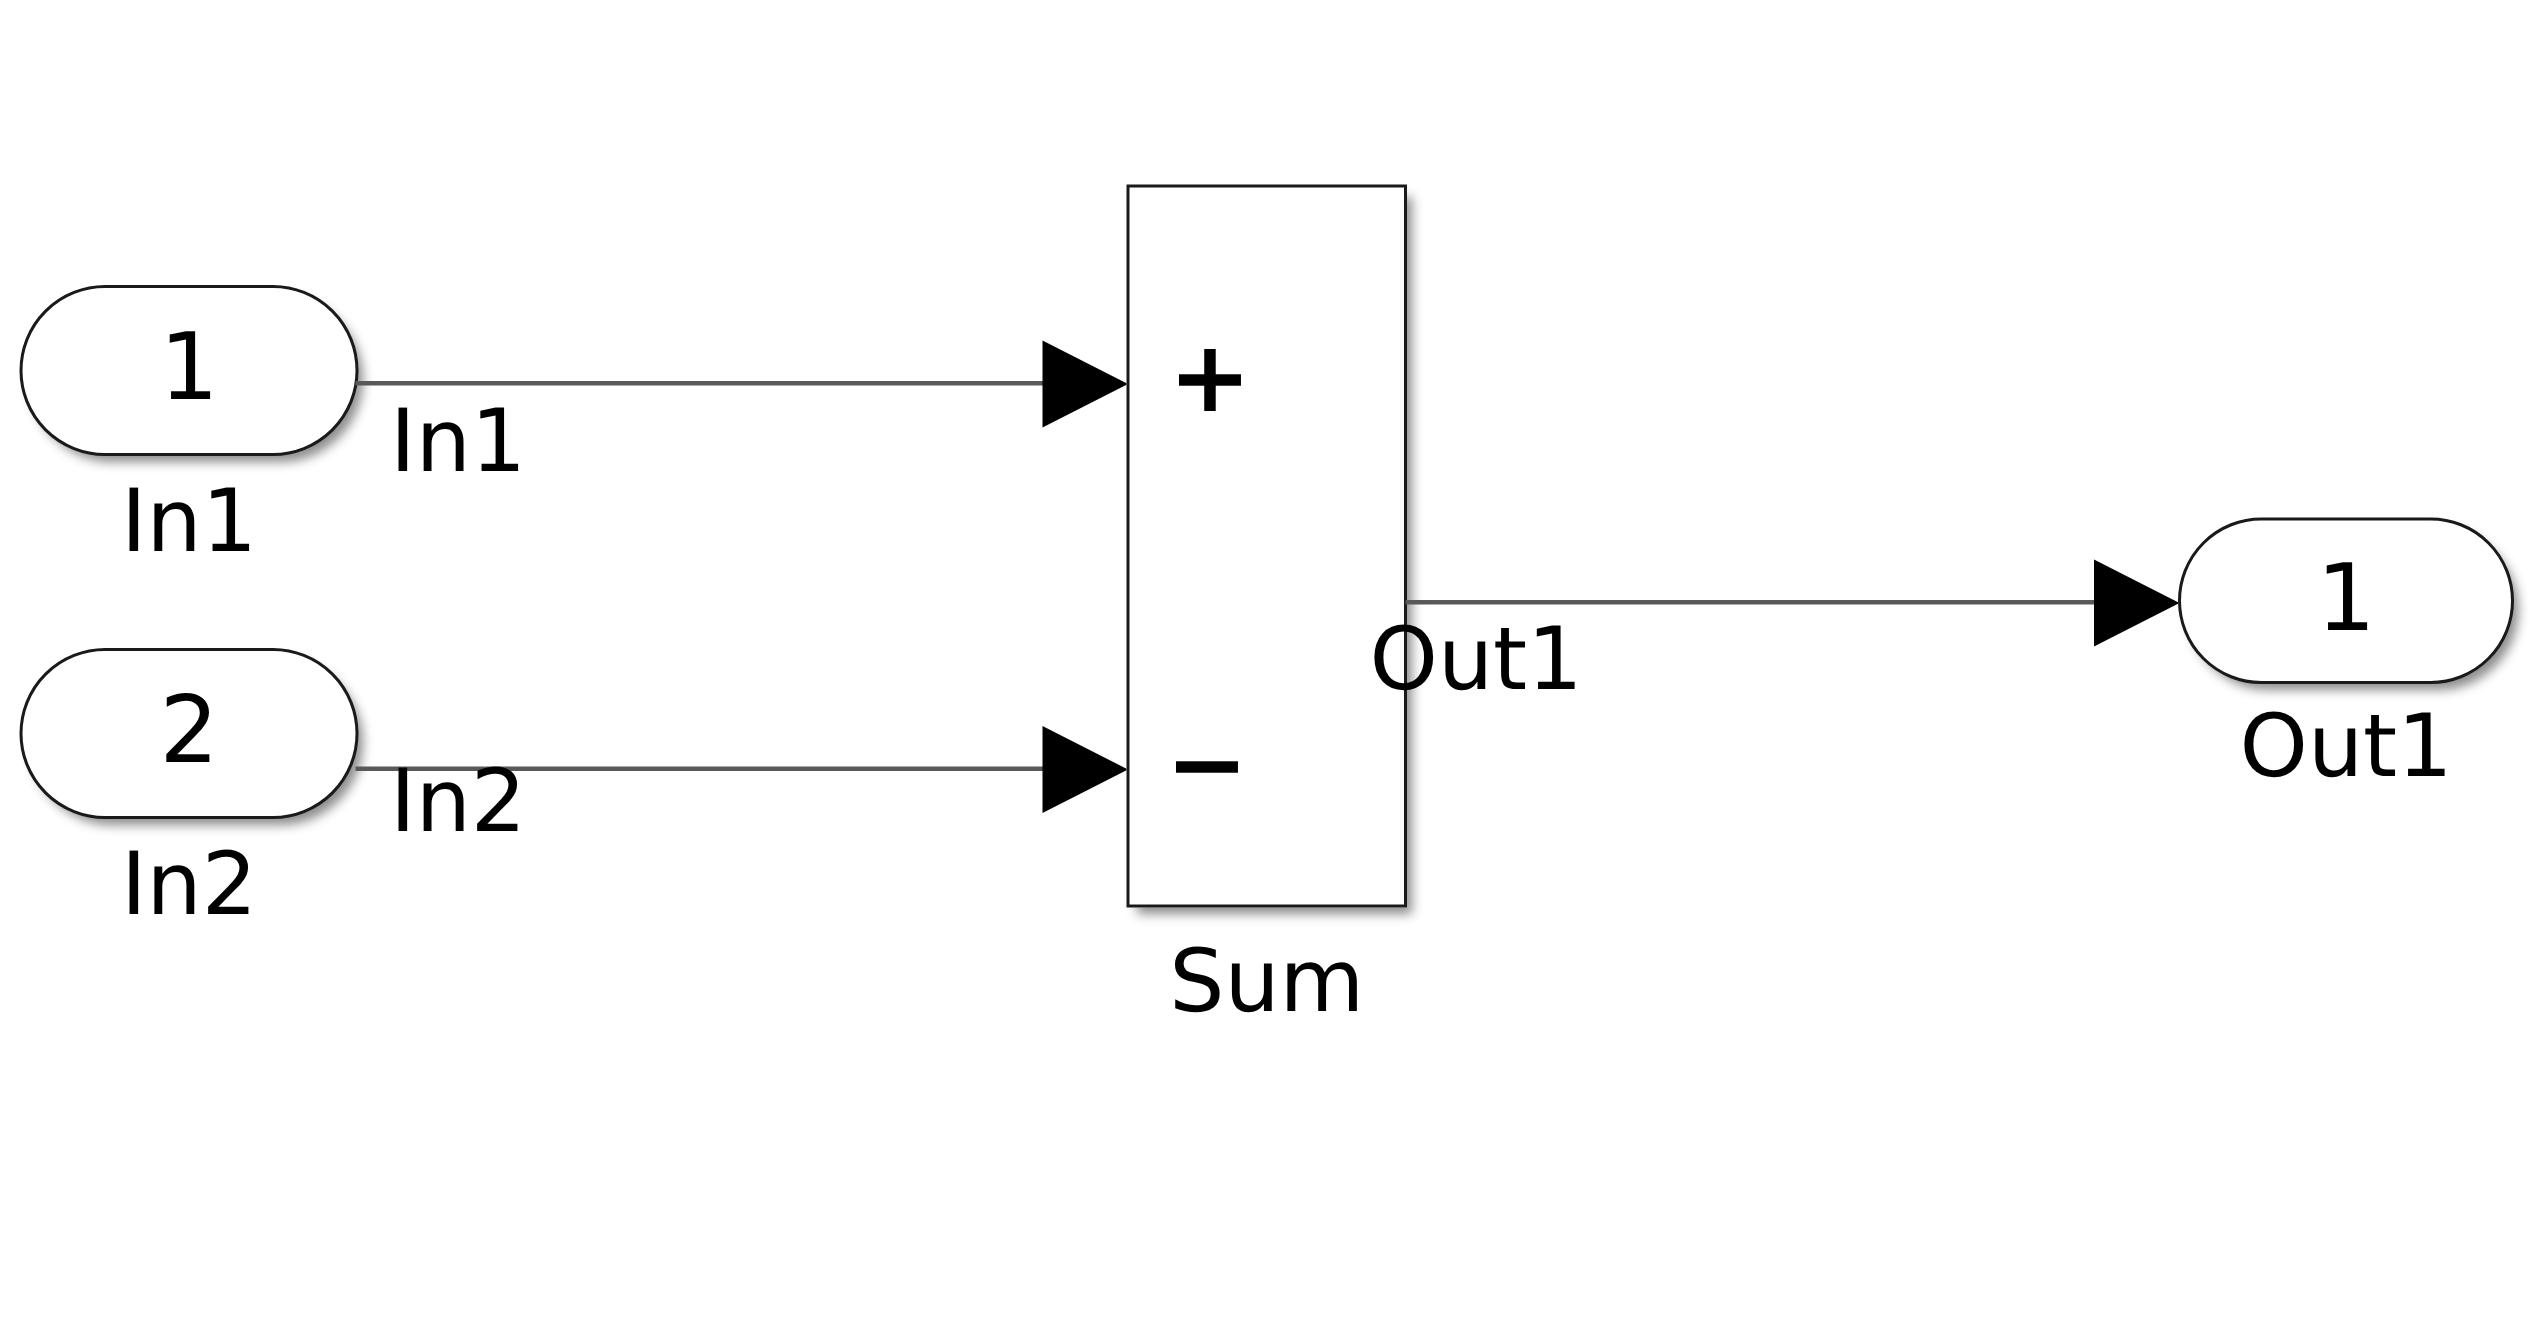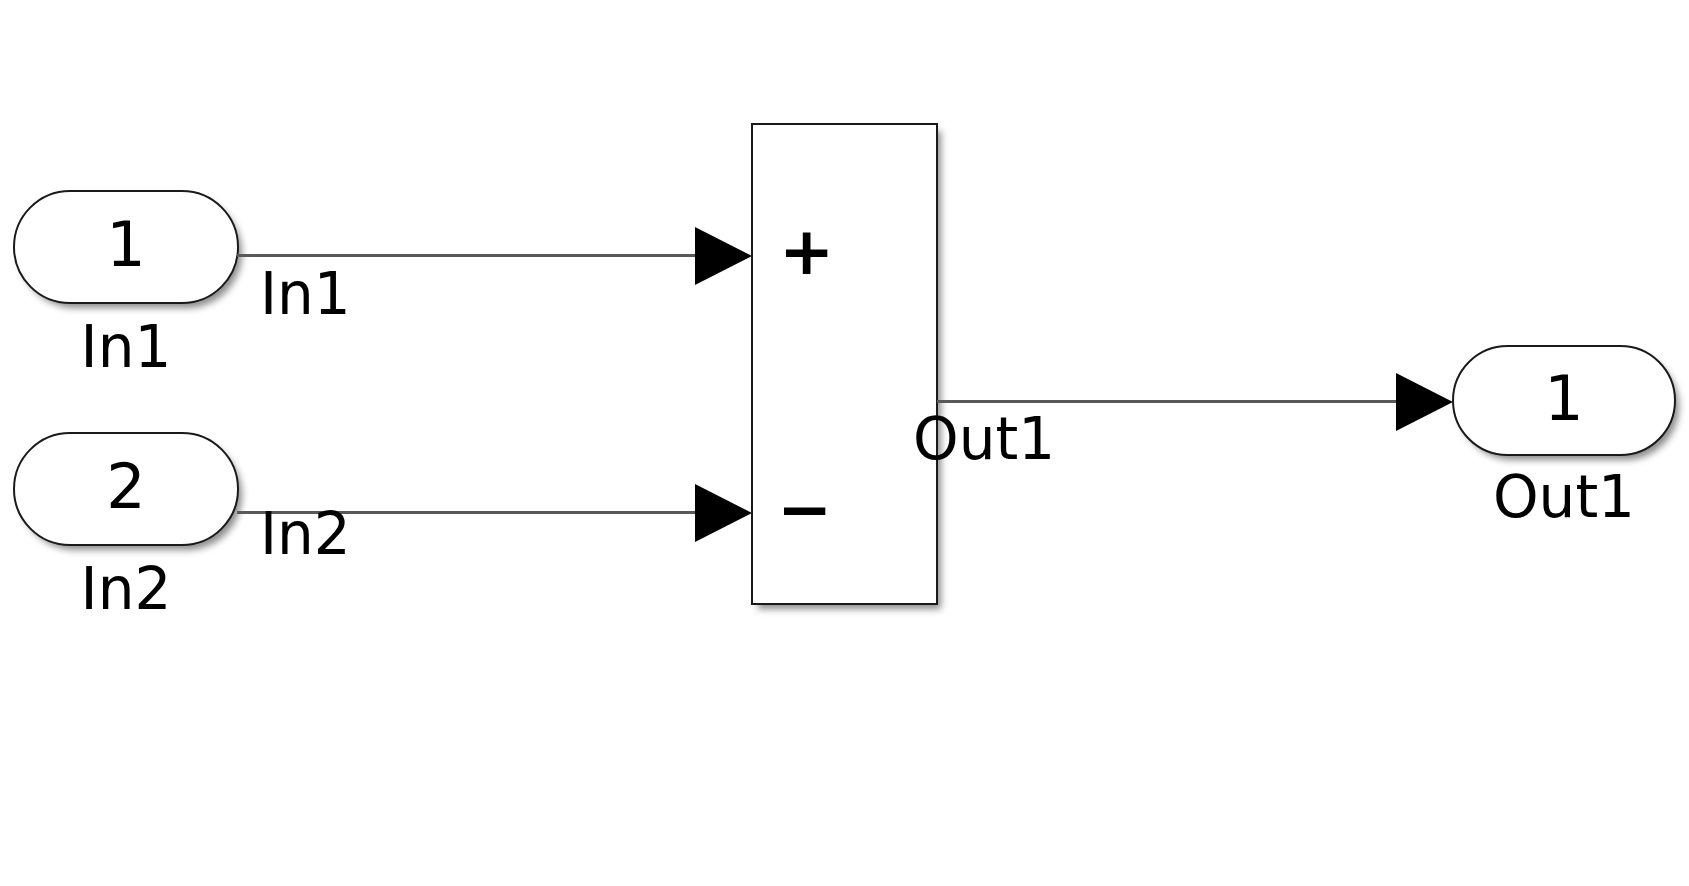--- a/index.html
+++ b/index.html
@@ -119,20 +119,21 @@
   <div class="block-label" style="left:13px; top:560px; width:226px;">In2</div>
 
   <div class="wire" style="left:237px; top:511px; width:459px;"></div>
   <div class="arrowhead" style="left:695px; top:484px;"></div>
   <div class="signal-label" style="left:260px; top:505px;">In2</div>
 
   <div class="sum-block" style="left:751px; top:123px; width:187px; height:482px;">
     <span class="sign sign-plus" style="left:26px; top:94px;">+</span>
     <span class="sign sign-minus" style="left:24px; top:352px;">−</span>
   </div>
+  <div class="block-label" style="left:751px; top:625px; width:187px;">Sum</div>
 
   <div class="wire" style="left:937px; top:400px; width:465px;"></div>
   <div class="arrowhead" style="left:1396px; top:373px;"></div>
   <div class="signal-label" style="left:913px; top:410px;">Out1</div>
 
   <div class="port-block" style="left:1452px; top:345px; width:224px; height:111px;">
     <span class="port-value">1</span>
   </div>
   <div class="block-label" style="left:1452px; top:468px; width:224px;">Out1</div>
 

